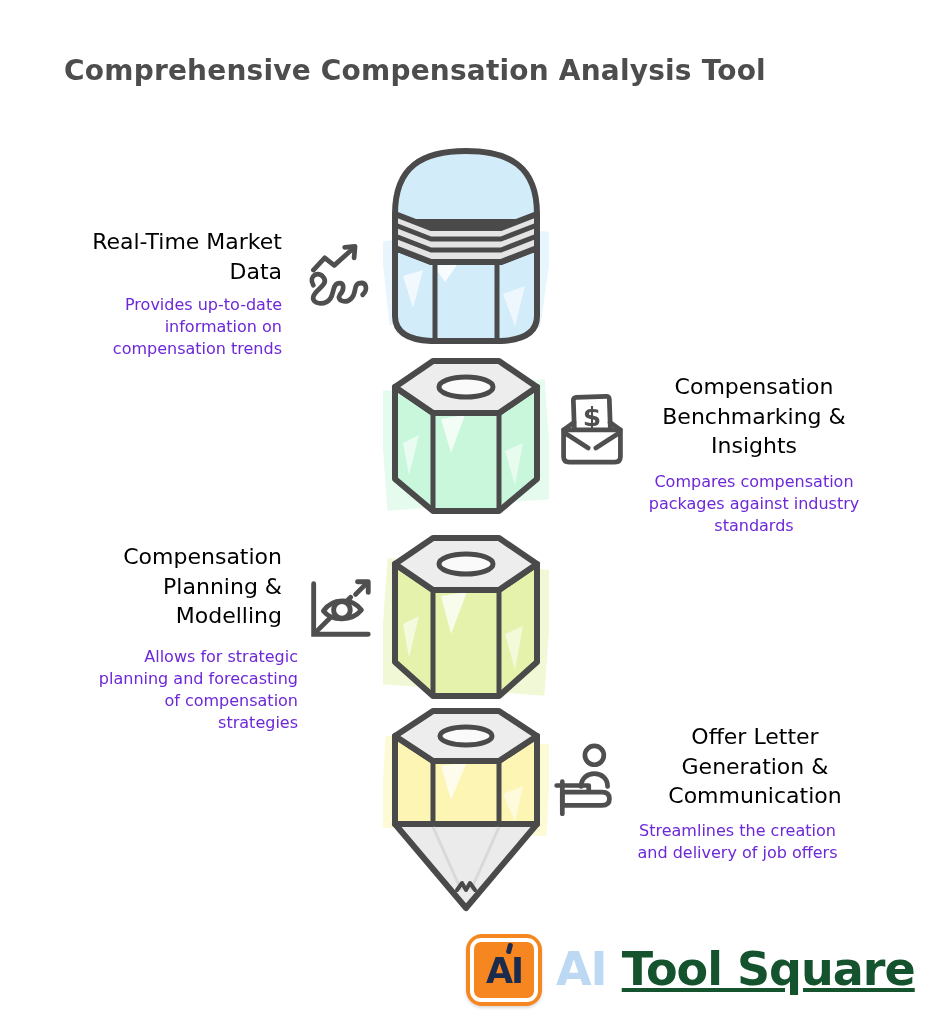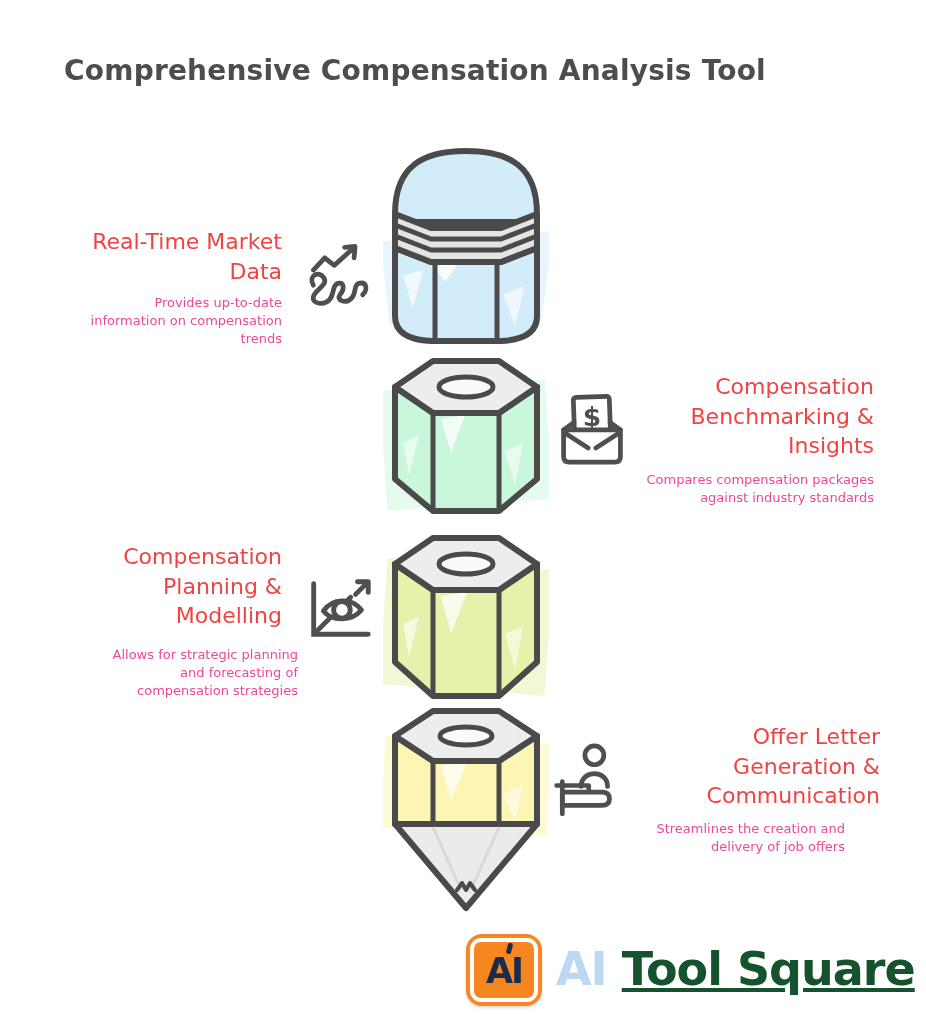--- a/index.html
+++ b/index.html
@@ -13,29 +13,29 @@
   .title{
     position:absolute;left:0;top:54px;width:830px;
     text-align:center;
     font-size:28px;font-weight:bold;
     letter-spacing:0.2px;
     color:#4d4d4d;
   }
   .feature-heading{
     position:absolute;
     font-size:22px;line-height:1.35;
-    color:#ef4444;
+    color:#000000;
   }
   .feature-desc{
     position:absolute;
-    font-size:13px;line-height:1.38;
-    color:#ec4899;
+    font-size:16px;line-height:1.38;
+    color:#6d28d9;
   }
   .ra{text-align:right;}
-  .la{text-align:right;}
+  .la{text-align:center;}
   .icon{position:absolute;}
   .seg{position:absolute;}
   
   .logo-badge{
     position:absolute;left:466px;top:934px;
     width:76px;height:72px;
     background:#f6861f;
     border-radius:16px;
     box-shadow:0 2px 3px rgba(0,0,0,0.15);
   }

